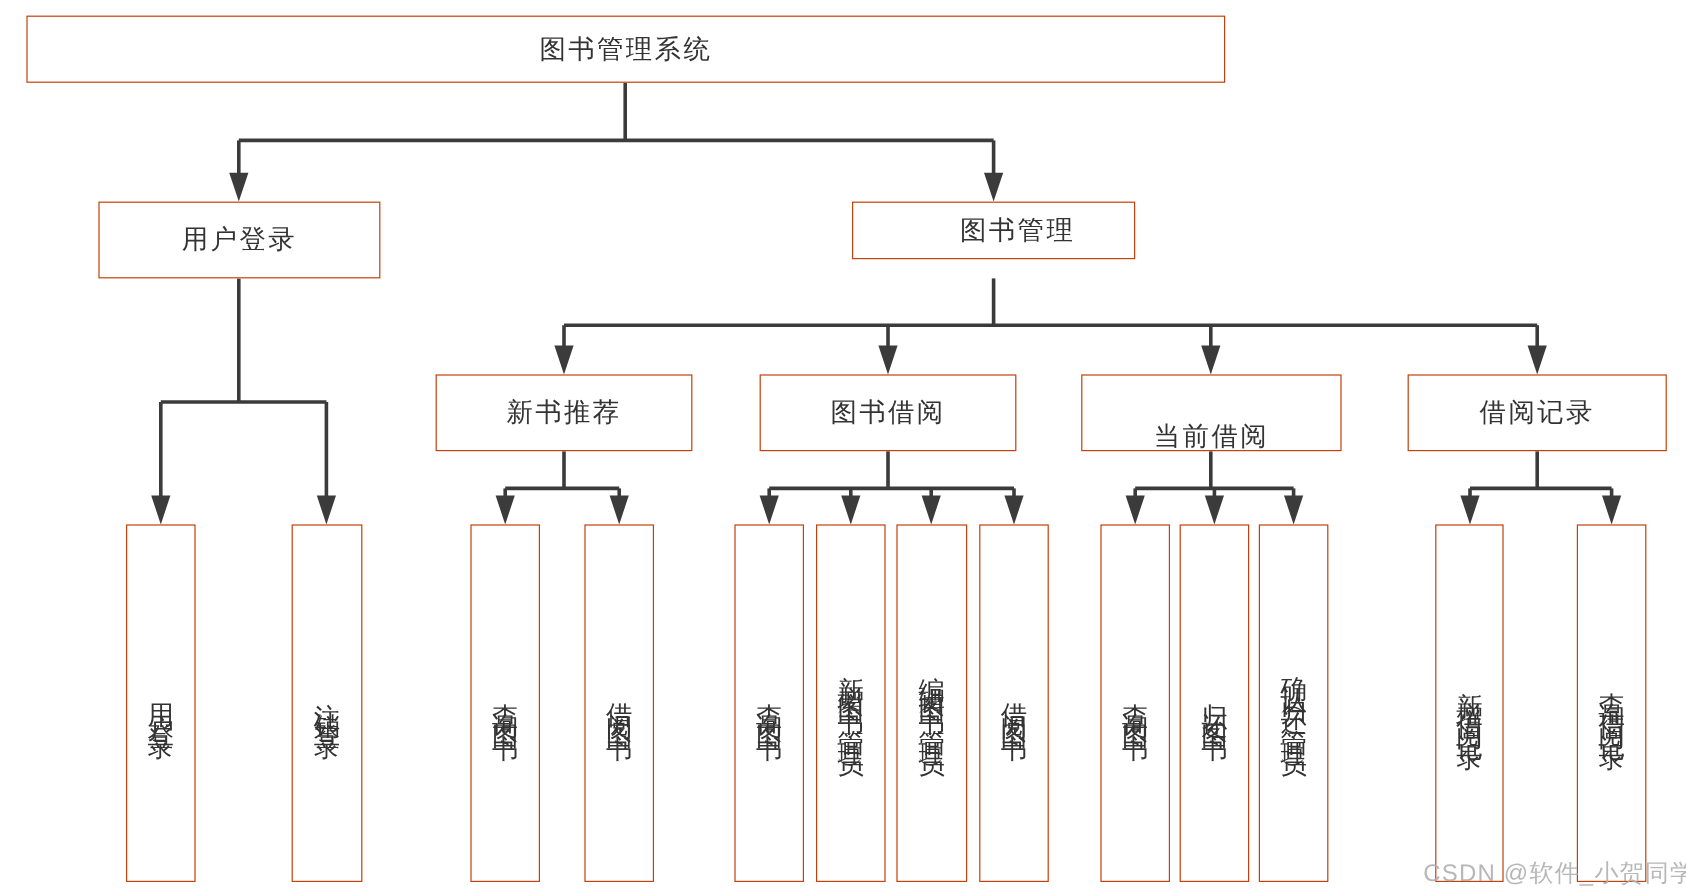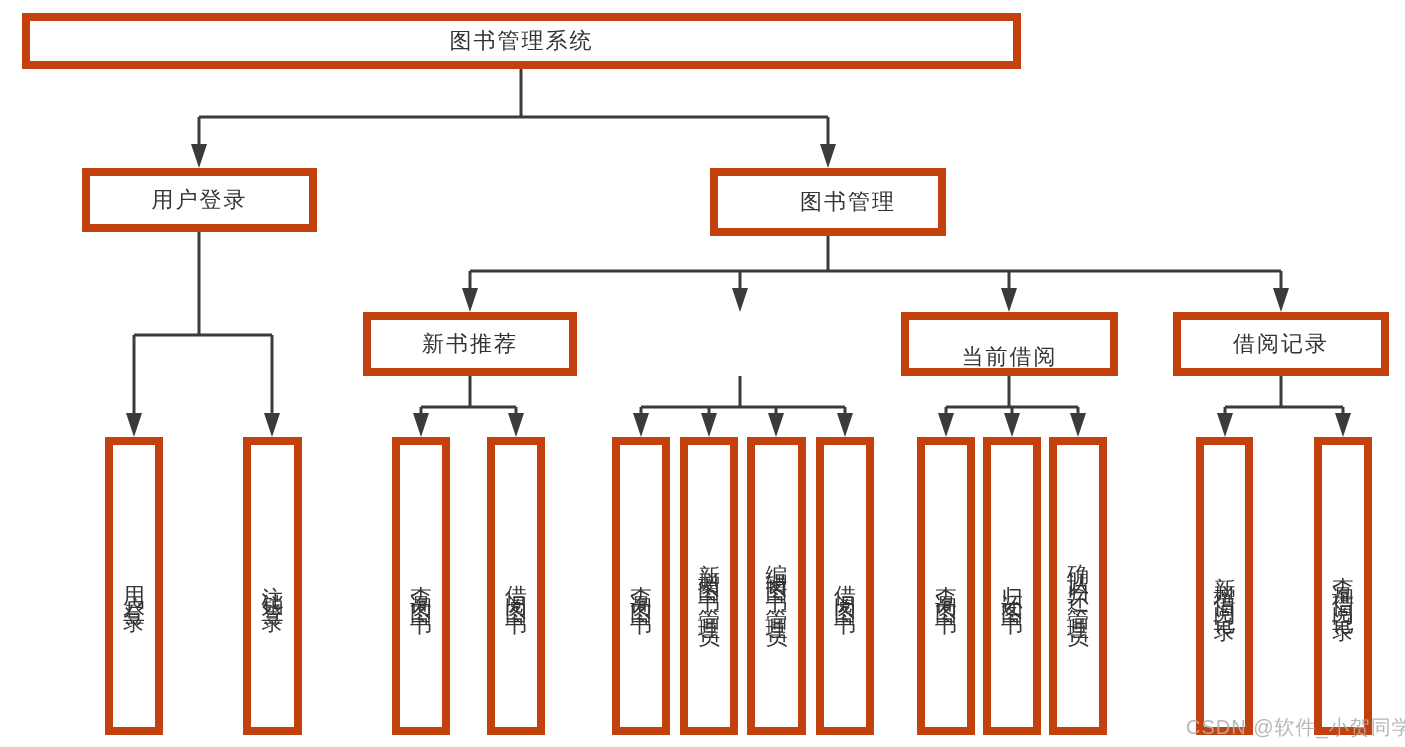--- a/index.html
+++ b/index.html
@@ -18,21 +18,21 @@
   svg.connectors {
     position: absolute;
     left: 0; top: 0;
     width: 1405px;
     height: 747px;
     z-index: 1;
   }
   .node {
     position: absolute;
     box-sizing: border-box;
-    border: 8px solid #c2410c;
+    border: 1px solid #c2410c;
     background: #ffffff;
     display: flex;
     align-items: center;
     justify-content: center;
     z-index: 2;
     font-family: Liberation Serif, serif;
   }
   .node .lbl {
     color: #333333;
     font-size: 22px;
@@ -131,27 +131,30 @@
     </g>
   </svg>
 
   <div class="node h" style="left:22px; top:13px; width:999px; height:56px;">
     <span class="lbl">图书管理系统</span>
   </div>
 
   <div class="node h" style="left:82px; top:168px; width:235px; height:64px;">
     <span class="lbl">用户登录</span>
   </div>
-  <div class="node h" style="left:710px; top:168px; width:236px; height:68px;padding-left:40px;">
+  <div class="node h" style="left:710px; top:168px; width:236px; height:48px;padding-left:40px;">
     <span class="lbl">图书管理</span>
   </div>
 
   <div class="node h" style="left:363px; top:312px; width:214px; height:64px;">
     <span class="lbl">新书推荐</span>
   </div>
+  <div class="node h" style="left:633px; top:312px; width:214px; height:64px;">
+    <span class="lbl">图书借阅</span>
+  </div>
   <div class="node h" style="left:901px; top:312px; width:217px; height:64px;align-items:flex-end;">
     <span class="lbl">当前借阅</span>
   </div>
   <div class="node h" style="left:1173px; top:312px; width:216px; height:64px;">
     <span class="lbl">借阅记录</span>
   </div>
 
   <div class="node v" style="left:105px; top:437px; width:58px; height:298px;">
     <span class="lbl">用户登录</span>
   </div>

